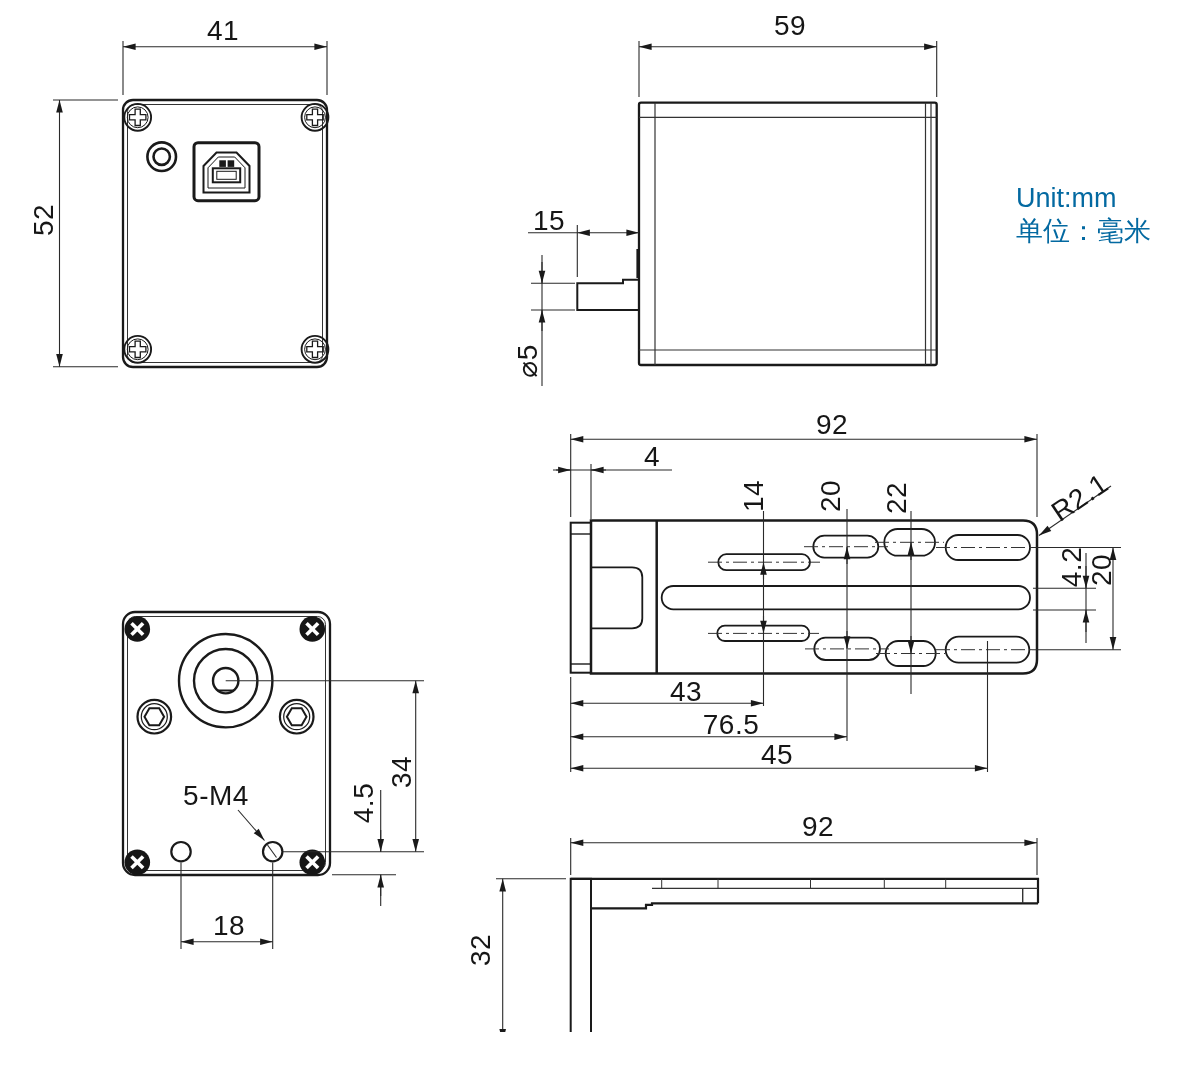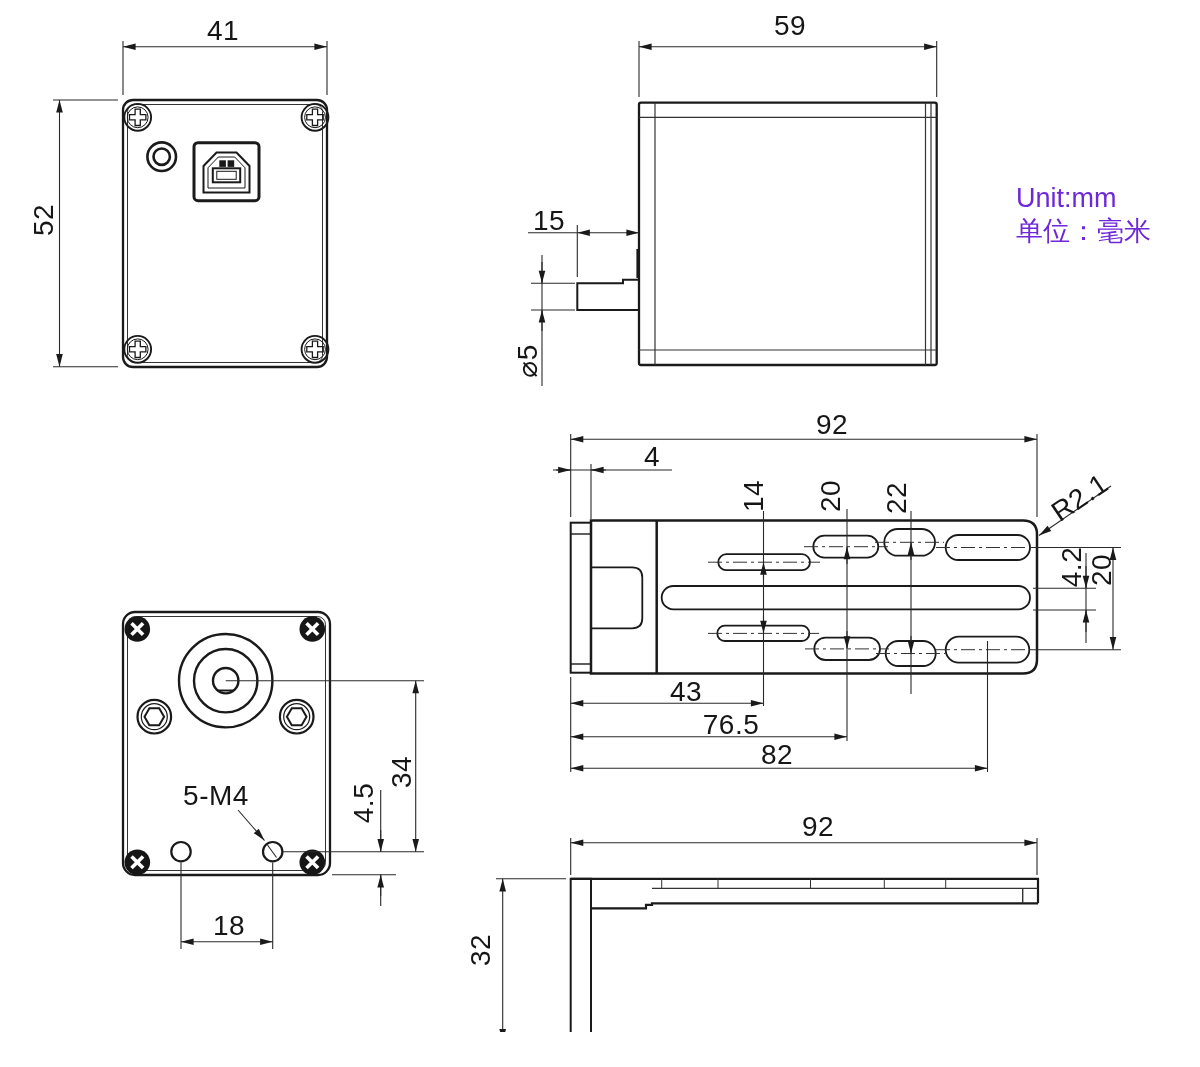--- a/index.html
+++ b/index.html
@@ -3,21 +3,21 @@
 <meta charset="utf-8">
 <style>
   html,body{margin:0;padding:0;background:#fff;}
   #stage{position:relative;width:1200px;height:1032px;background:#fff;overflow:hidden;
          font-family:"Liberation Sans","DejaVu Sans",sans-serif;}
   #linework{position:absolute;left:0;top:0;z-index:1;}
   .dim{position:absolute;z-index:2;font-size:28px;line-height:1;color:#161616;
        white-space:nowrap;transform:translate(-50%,-50%);letter-spacing:.5px;}
   .rot{transform:translate(-50%,-50%) rotate(-90deg);}
   .rot35{transform:translate(-50%,-50%) rotate(-34deg);}
-  .unit{position:absolute;z-index:2;left:1016px;top:182px;font-size:27px;line-height:33px;color:#6d28d9;}
+  .unit{position:absolute;z-index:2;left:1016px;top:182px;font-size:27px;line-height:33px;color:#0369a1;}
   svg line, svg path, svg rect, svg circle, svg polygon{vector-effect:none;}
 </style>
 </head>
 <body>
 
 <div id="stage">
 
 <svg id="linework" width="1200" height="1067" viewBox="0 0 1200 1067" fill="none" stroke="#1a1a1a">
   <defs>
     <marker id="ae" markerUnits="userSpaceOnUse" markerWidth="16" markerHeight="10" refX="13.2" refY="4" orient="auto">
@@ -266,21 +266,21 @@
 <div class="dim" style="left:832px;top:425px">92</div>
 <div class="dim" style="left:652px;top:457px">4</div>
 <div class="dim rot" style="left:754px;top:496px">14</div>
 <div class="dim rot" style="left:831px;top:496px">20</div>
 <div class="dim rot" style="left:897px;top:498px">22</div>
 <div class="dim rot35" style="left:1080px;top:498px">R2.1</div>
 <div class="dim rot" style="left:1072px;top:567px">4.2</div>
 <div class="dim rot" style="left:1102px;top:570px">20</div>
 <div class="dim" style="left:686px;top:692px">43</div>
 <div class="dim" style="left:731px;top:725px">76.5</div>
-<div class="dim" style="left:777px;top:755px">82</div>
+<div class="dim" style="left:777px;top:755px">45</div>
 
 <div class="dim" style="left:216px;top:796px">5-M4</div>
 <div class="dim rot" style="left:402px;top:772px">34</div>
 <div class="dim rot" style="left:364px;top:803px">4.5</div>
 <div class="dim" style="left:229px;top:926px">18</div>
 
 <div class="dim" style="left:818px;top:827px">92</div>
 <div class="dim rot" style="left:481px;top:950px">32</div>
 
 </div>

